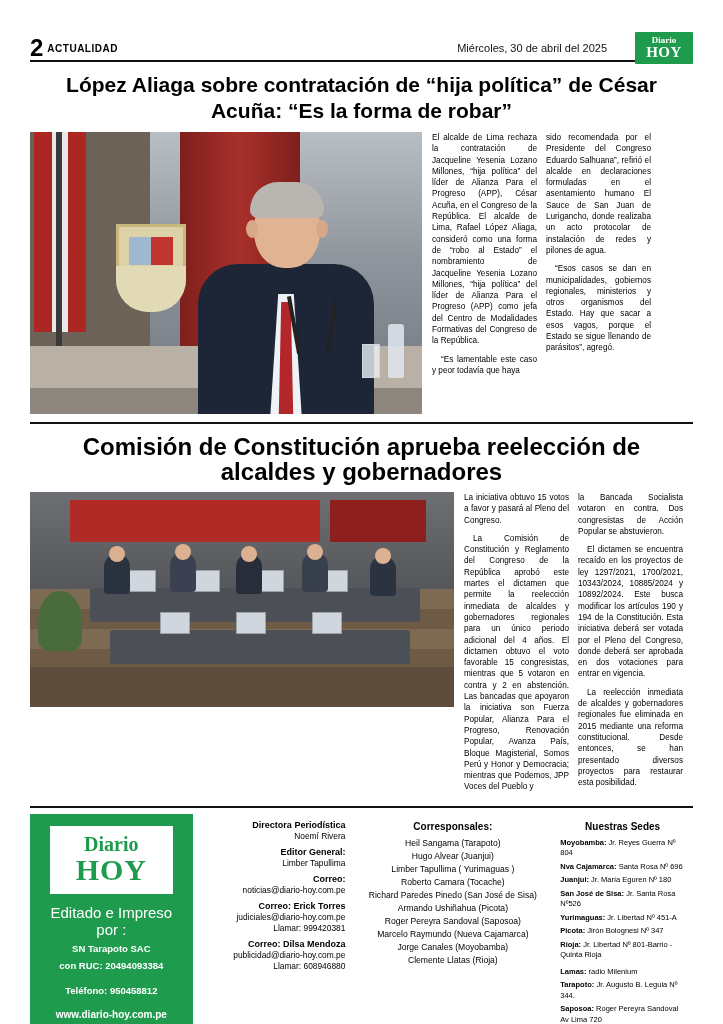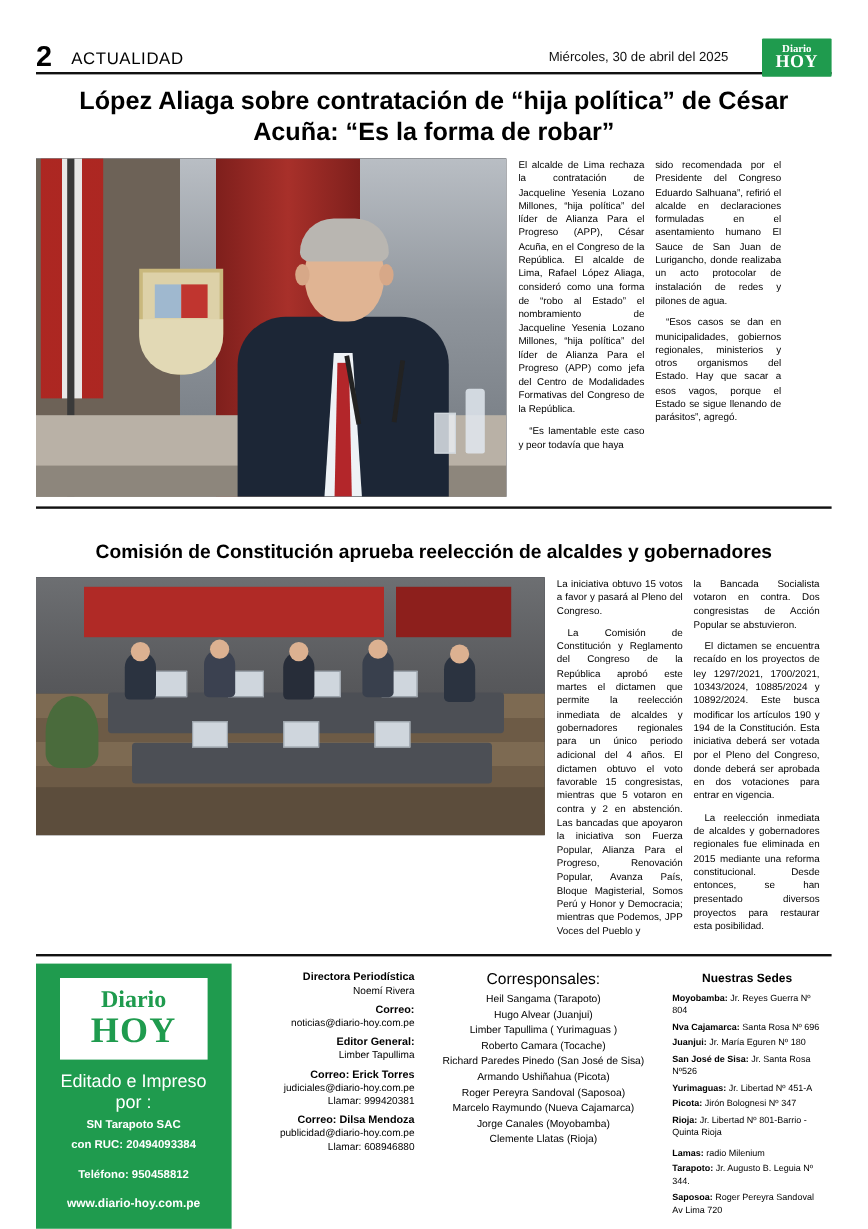--- a/index.html
+++ b/index.html
@@ -9,38 +9,38 @@
     background: #ffffff;
     font-family: "Liberation Sans", sans-serif;
     color: #000;
     overflow: hidden;
   }
   .page { position: relative; width: 723px; height: 1024px; padding: 0 30px; }
 
   
   .masthead { display:flex; align-items:center; padding-top: 42px; height: 54px; }
   .page-num { font-size: 24px; font-weight: bold; letter-spacing:0; }
-  .section-name { font-size: 14px; font-weight: normal; margin-left: 16px; letter-spacing: 0.5px; }
+  .section-name { font-size: 10px; font-weight: bold; margin-left: 4px; letter-spacing: 0.5px; }
   .date { margin-left:auto; font-size: 11px; color:#111; padding-right: 28px; }
   .logo-box {
     width: 58px; height: 32px; background:#1f9b4e; color:#fff;
     display:flex; flex-direction:column; justify-content:center; align-items:center;
     border-radius: 1px;
   }
   .logo-box .l1 { font-family:"Liberation Serif", serif; font-size:9px; line-height:9px; font-weight:bold; }
   .logo-box .l2 { font-family:"Liberation Serif", serif; font-size:15px; line-height:15px; font-weight:bold; letter-spacing:0.5px; }
   .rule { border:0; border-top: 2px solid #111; margin: 6px 0 0 0; }
 
   
   .headline {
     text-align:center; font-family:"Liberation Sans", sans-serif;
     font-weight:bold; font-size: 21px; line-height: 26px;
     padding: 10px 14px 8px 14px;
   }
-  .headline.small { font-size: 16px; line-height: 25px; margin-top: 14px; }
+  .headline.small { font-size: 24px; line-height: 25px; }
 
   
   .article { display:flex; gap: 10px; }
   .photo {
     position:relative; overflow:hidden; background:#2b2f36;
     border:0;
   }
   .cols { display:flex; gap: 9px; }
   .col { font-family:"Liberation Sans", sans-serif; font-size: 8.2px; line-height: 11.3px; text-align: justify; }
   .col p { margin: 0 0 7px 0; text-indent: 9px; }
@@ -96,21 +96,21 @@
   .big-logo .bl2 { font-family:"Liberation Serif", serif; font-weight:bold; font-size:30px; line-height:31px; color:#1f9b4e; letter-spacing:1px;}
   .band-left .lbl { font-size: 15px; margin-top: 8px; }
   .band-left .val { font-size: 9.5px; font-weight:bold; margin-top: 4px; line-height:13px;}
   .band-left .site { font-size: 10px; font-weight:bold; margin-top: 12px; }
 
   .band-mid { width: 168px; font-size: 8.4px; text-align:center; line-height:11px; padding-top:6px;}
   .band-mid .t { font-weight:bold; font-size:9px; }
   .band-mid .s { margin-bottom:5px;text-align:right; }
 
   .band-corr { width: 208px; text-align:center; font-size: 8.6px; line-height: 13px; padding-top:6px;}
-  .band-corr .t { font-weight:normal; font-size:13px; margin-bottom:4px;}
+  .band-corr .t { font-weight:bold; font-size:10px; margin-bottom:4px;}
 
   .band-right { width: 147px; font-size: 7.5px; line-height:10.5px; padding-top:6px;}
   .band-right .t { font-weight:bold; font-size:10px; text-align:center; line-height:13px; margin-bottom:5px;}
   .band-right .row2 { margin-bottom:3px; }
   .band-right b { font-weight:bold; }
 </style>
 </head>
 <body>
 
 <div class="page">
@@ -225,26 +225,26 @@
       <div class="val" style="margin-top:12px">Teléfono: 950458812</div>
       <div class="site">www.diario-hoy.com.pe</div>
     </div>
 
     <div class="band-col band-mid">
       <div class="s">
           <div class="t">Directora Periodística</div>
         <div>Noemí Rivera</div>
         </div>
       <div class="s">
+          <div class="t">Editor General:</div>
+        <div>Limber Tapullima</div>
+        </div>
+      <div class="s">
           <div class="t">Correo:</div>
         <div>noticias@diario-hoy.com.pe</div>
-        </div>
-      <div class="s">
-          <div class="t">Editor General:</div>
-        <div>Limber Tapullima</div>
         </div>
       <div class="s">
           <div class="t">Correo: Erick Torres</div>
         <div>judiciales@diario-hoy.com.pe</div>
         <div>Llamar: 999420381</div>
         </div>
       <div class="s">
           <div class="t">Correo: Dilsa Mendoza</div>
         <div>publicidad@diario-hoy.com.pe</div>
         <div>Llamar: 608946880</div>

